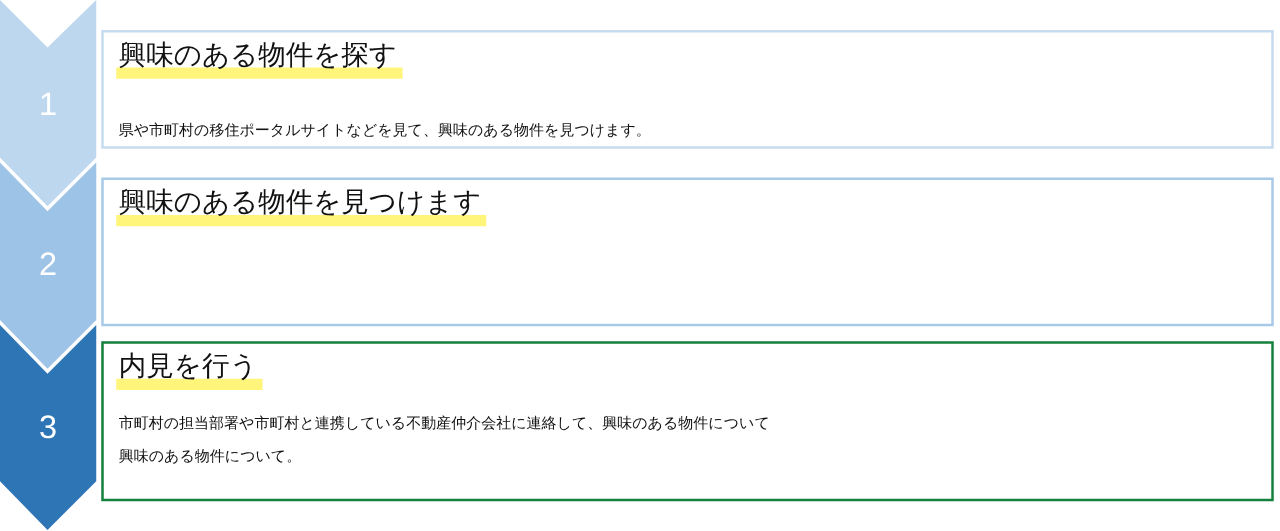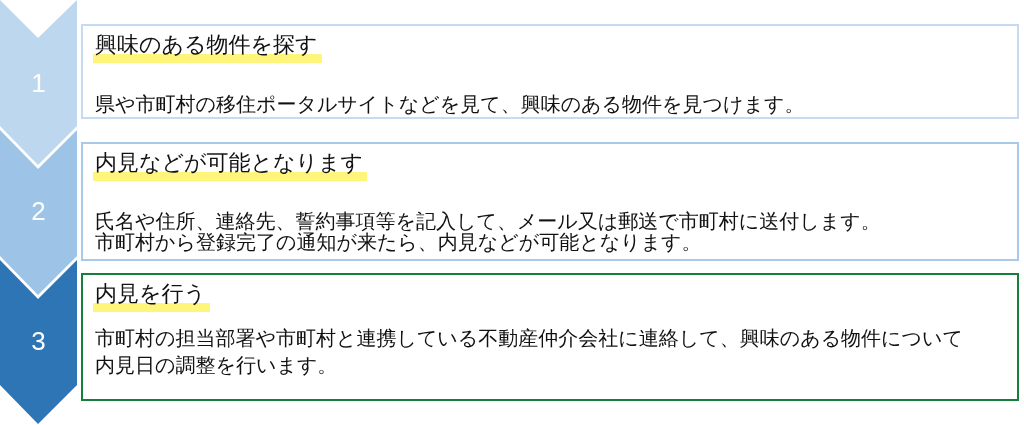--- a/index.html
+++ b/index.html
@@ -10,21 +10,21 @@
               color: #ffffff; font-size: 26px; font-family: "Liberation Sans", "DejaVu Sans", sans-serif; }
   .box { position: absolute; left: 81px; width: 938px; box-sizing: border-box; background: #fff; }
   .box1 { top: 24px; height: 95px; border: 2px solid #c6dbef; }
   .box2 { top: 142px; height: 119px; border: 2px solid #a9c9e8; }
   .box3 { top: 273px; height: 128px; border: 2px solid #15803d; }
   .title { position: absolute; left: 10px; font-size: 22px; line-height: 26px; white-space: nowrap; }
   .title .hl { position: relative; display: inline-block; padding: 0 4px 0 2px; text-align: center; }
   .title .hl::before { content: ""; position: absolute; left: 0; right: 0; bottom: -5px; height: 9px;
                        background: #fff57a; z-index: 0; }
   .title .hl span { position: relative; z-index: 1; }
-  .body { position: absolute; left: 12px; font-size: 20px; line-height: 21px; white-space: nowrap; }
+  .body { position: absolute; left: 12px; font-size: 12px; line-height: 21px; white-space: nowrap; }
   .box1 .title { top: 6px; }
   .box1 .body { top: 68px; }
   .box2 .title { top: 6px; }
   .box2 .body { top: 67px; }
   .box3 .title { top: 6px; }
   .box3 .body { top: 50px; line-height: 27px; }
 </style>
 </head>
 <body>
 
@@ -42,29 +42,25 @@
   <div class="title">
     <span class="hl"><span>興味のある物件を探す</span></span>
   </div>
   <div class="body">
     <div>県や市町村の移住ポータルサイトなどを見て、興味のある物件を見つけます。</div>
   </div>
 </div>
 
 <div class="box box2">
   <div class="title">
-    <span class="hl"><span>内見などが可能となります</span></span>
-  </div>
-  <div class="body">
-    <div>氏名や住所、連絡先、誓約事項等を記入して、メール又は郵送で市町村に送付します。</div>
-    <div>市町村から登録完了の通知が来たら、内見などが可能となります。</div>
+    <span class="hl"><span>興味のある物件を見つけます</span></span>
   </div>
 </div>
 
 <div class="box box3">
   <div class="title">
     <span class="hl"><span>内見を行う</span></span>
   </div>
   <div class="body">
     <div>市町村の担当部署や市町村と連携している不動産仲介会社に連絡して、興味のある物件について</div>
-    <div>内見日の調整を行います。</div>
+    <div>興味のある物件について。</div>
   </div>
 </div>
 
 </body></html>

